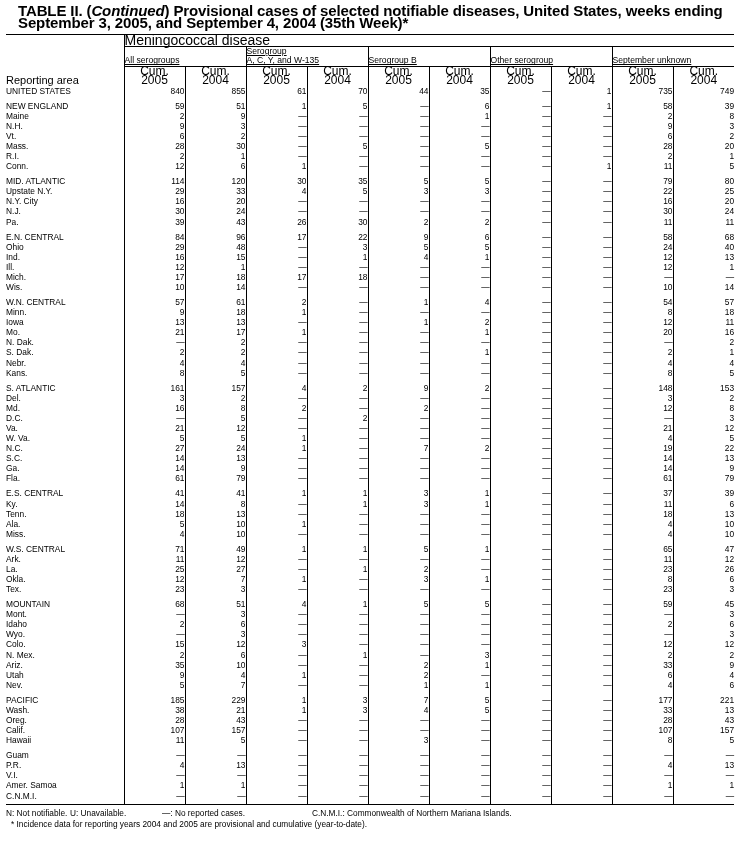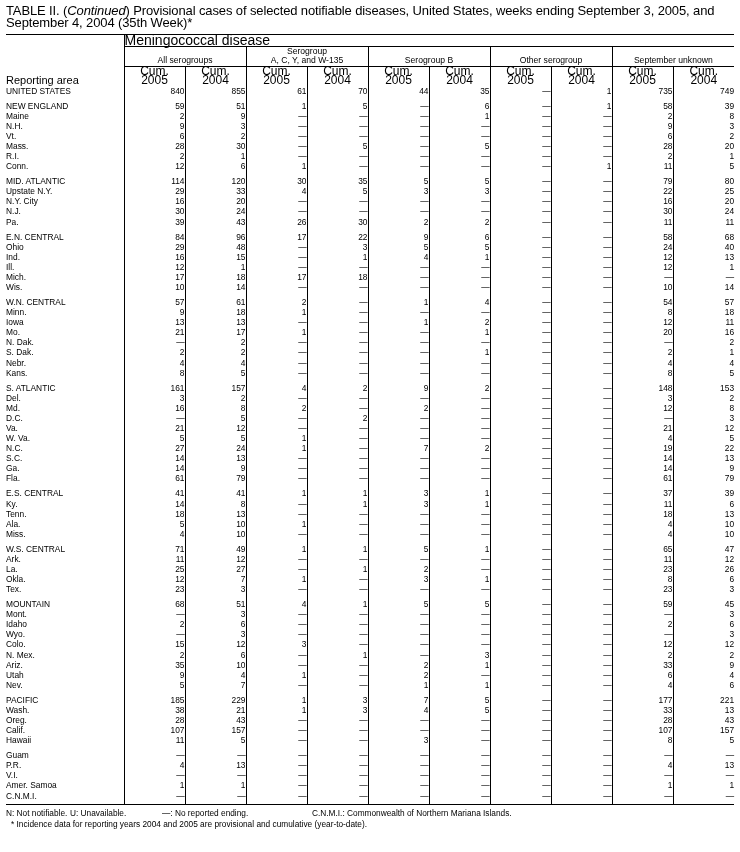--- a/index.html
+++ b/index.html
@@ -17,25 +17,25 @@
   .page {
     position: relative;
     width: 740px;
     height: 852px;
     box-sizing: border-box;
     padding: 5px 6px 0 6px;
   }
 
   
   .title {
-    font-size: 13px;
-    font-weight: normal;
+    font-size: 15px;
+    font-weight: bold;
     line-height: 12.4px;
     letter-spacing: -0.12px;
-    margin: 0 0 4px 0;
+    margin: 0 0 4px 12px;
   }
   .title .ital { font-style: italic; }
 
   
   table.main {
     border-collapse: collapse;
     width: 728px;
     table-layout: fixed;
     font-size: 8.4px;
   }
@@ -49,24 +49,25 @@
   
   .vr-l { border-left: 0.8px solid #000; }
 
   
   .hr-top { border-top: 1.1px solid #000; }
   .hr-thin { border-top: 0.7px solid #000; }
   .hr-bottom { border-bottom: 1.1px solid #000; }
 
   
   .hcell {
-    text-align: center;
+    text-align: left;
     font-size: 8.4px;
     line-height: 9.6px;
     padding: 1.5px 2px 1.5px 2px;
+    text-decoration: underline;
   }
   .hcell.big { font-size: 8.6px; }
   .hgroup-disease {
     font-size: 14px;
     line-height: 11px;
     padding: 1.5px 0 2px 0;
   }
   .hcum {
     text-align: center;
     font-size: 12px;
@@ -1217,18 +1218,18 @@
           <td class="hr-bottom vr-l" style="height:3px"></td>
           <td class="hr-bottom vr-l" style="height:3px"></td>
           <td class="hr-bottom vr-l" style="height:3px"></td>
           <td class="hr-bottom vr-l" style="height:3px"></td>
         </tr>
       </tbody>
   </table>
 
   <div class="footnotes">
     <div class="fn-line1">
-      <span class="fn-a">N: Not notifiable.</span><span class="fn-b">U: Unavailable.</span><span class="fn-c">—: No reported ending.</span><span>C.N.M.I.: Commonwealth of Northern Mariana Islands.</span>
+      <span class="fn-a">N: Not notifiable.</span><span class="fn-b">U: Unavailable.</span><span class="fn-c">—: No reported cases.</span><span>C.N.M.I.: Commonwealth of Northern Mariana Islands.</span>
     </div>
     <div class="fn-line2">* Incidence data for reporting years 2004 and 2005 are provisional and cumulative (year-to-date).</div>
   </div>
 
 </div>
 
 </body></html>

